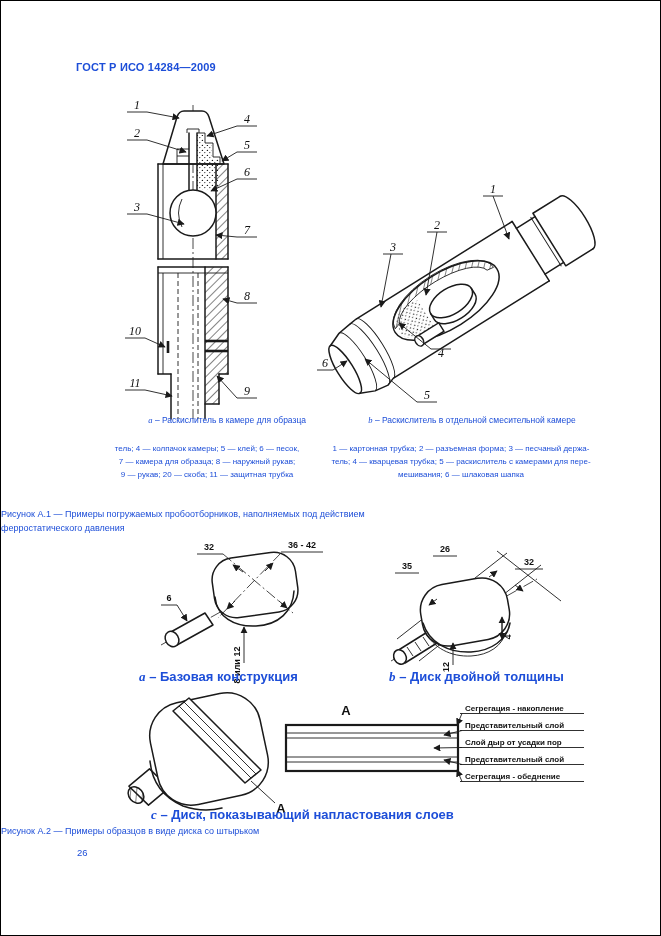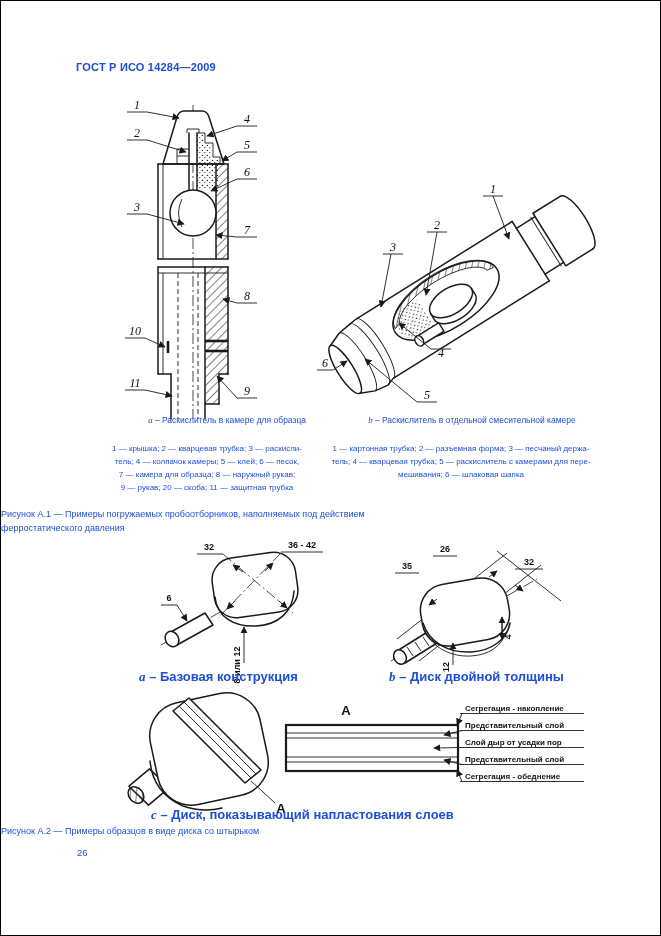--- a/index.html
+++ b/index.html
@@ -180,21 +180,20 @@
   <div class="abs cap" style="left:85px;top:414px;width:220px;text-align:right;">
     <span class="it">a</span>
     <span>– Раскислитель в камере для образца</span>
   </div>
   <div class="abs cap" style="left:340px;top:414px;width:262px;">
     <span class="it">b</span>
     <span>– Раскислитель в отдельной смесительной камере</span>
   </div>
 
   <div class="abs legend" style="left:70px;top:441px;width:272px;">
-    <div>1 — крышка; 2 — кварцевая трубка; 3 — раскисли-</div>
     <div>тель; 4 — колпачок камеры; 5 — клей; 6 — песок,</div>
     <div>7 — камера для образца; 8 — наружный рукав;</div>
     <div>9 — рукав; 20 — скоба; 11 — защитная трубка</div>
   </div>
   <div class="abs legend" style="left:312px;top:441px;width:296px;">
     <div>1 — картонная трубка; 2 — разъемная форма; 3 — песчаный держа-</div>
     <div>тель; 4 — кварцевая трубка; 5 — раскислитель с камерами для пере-</div>
     <div>мешивания; 6 — шлаковая шапка</div>
   </div>
 

